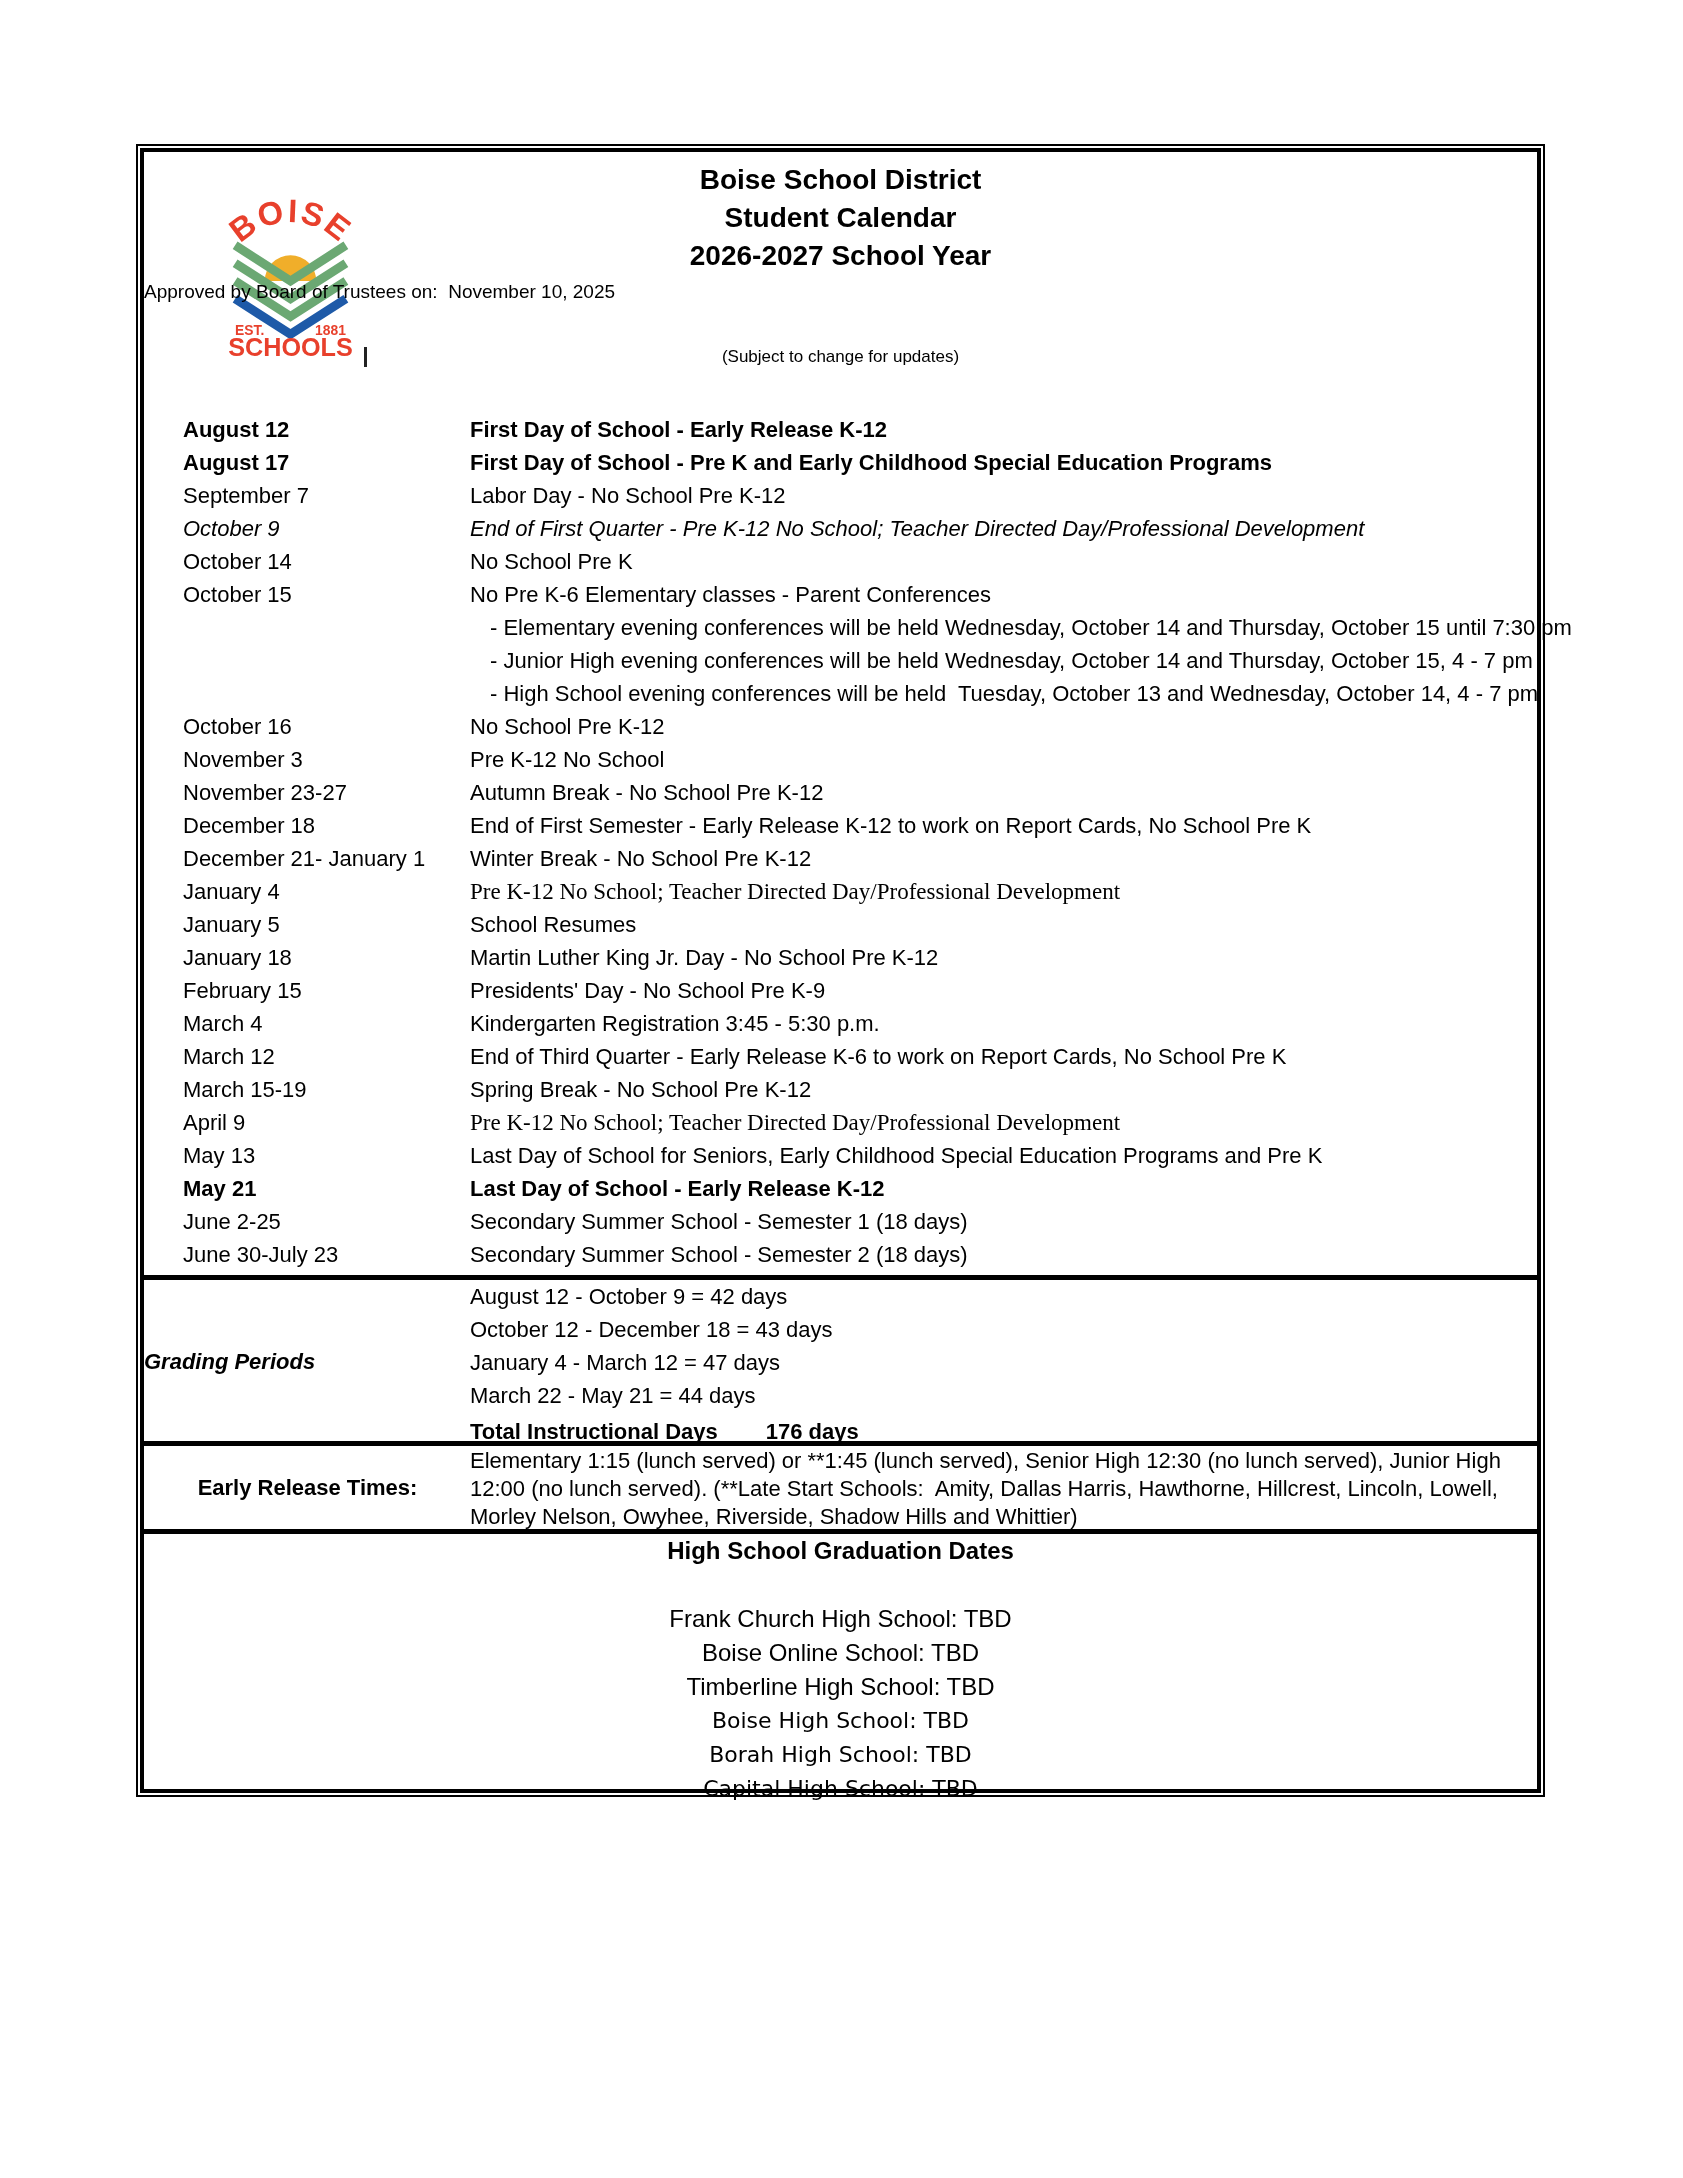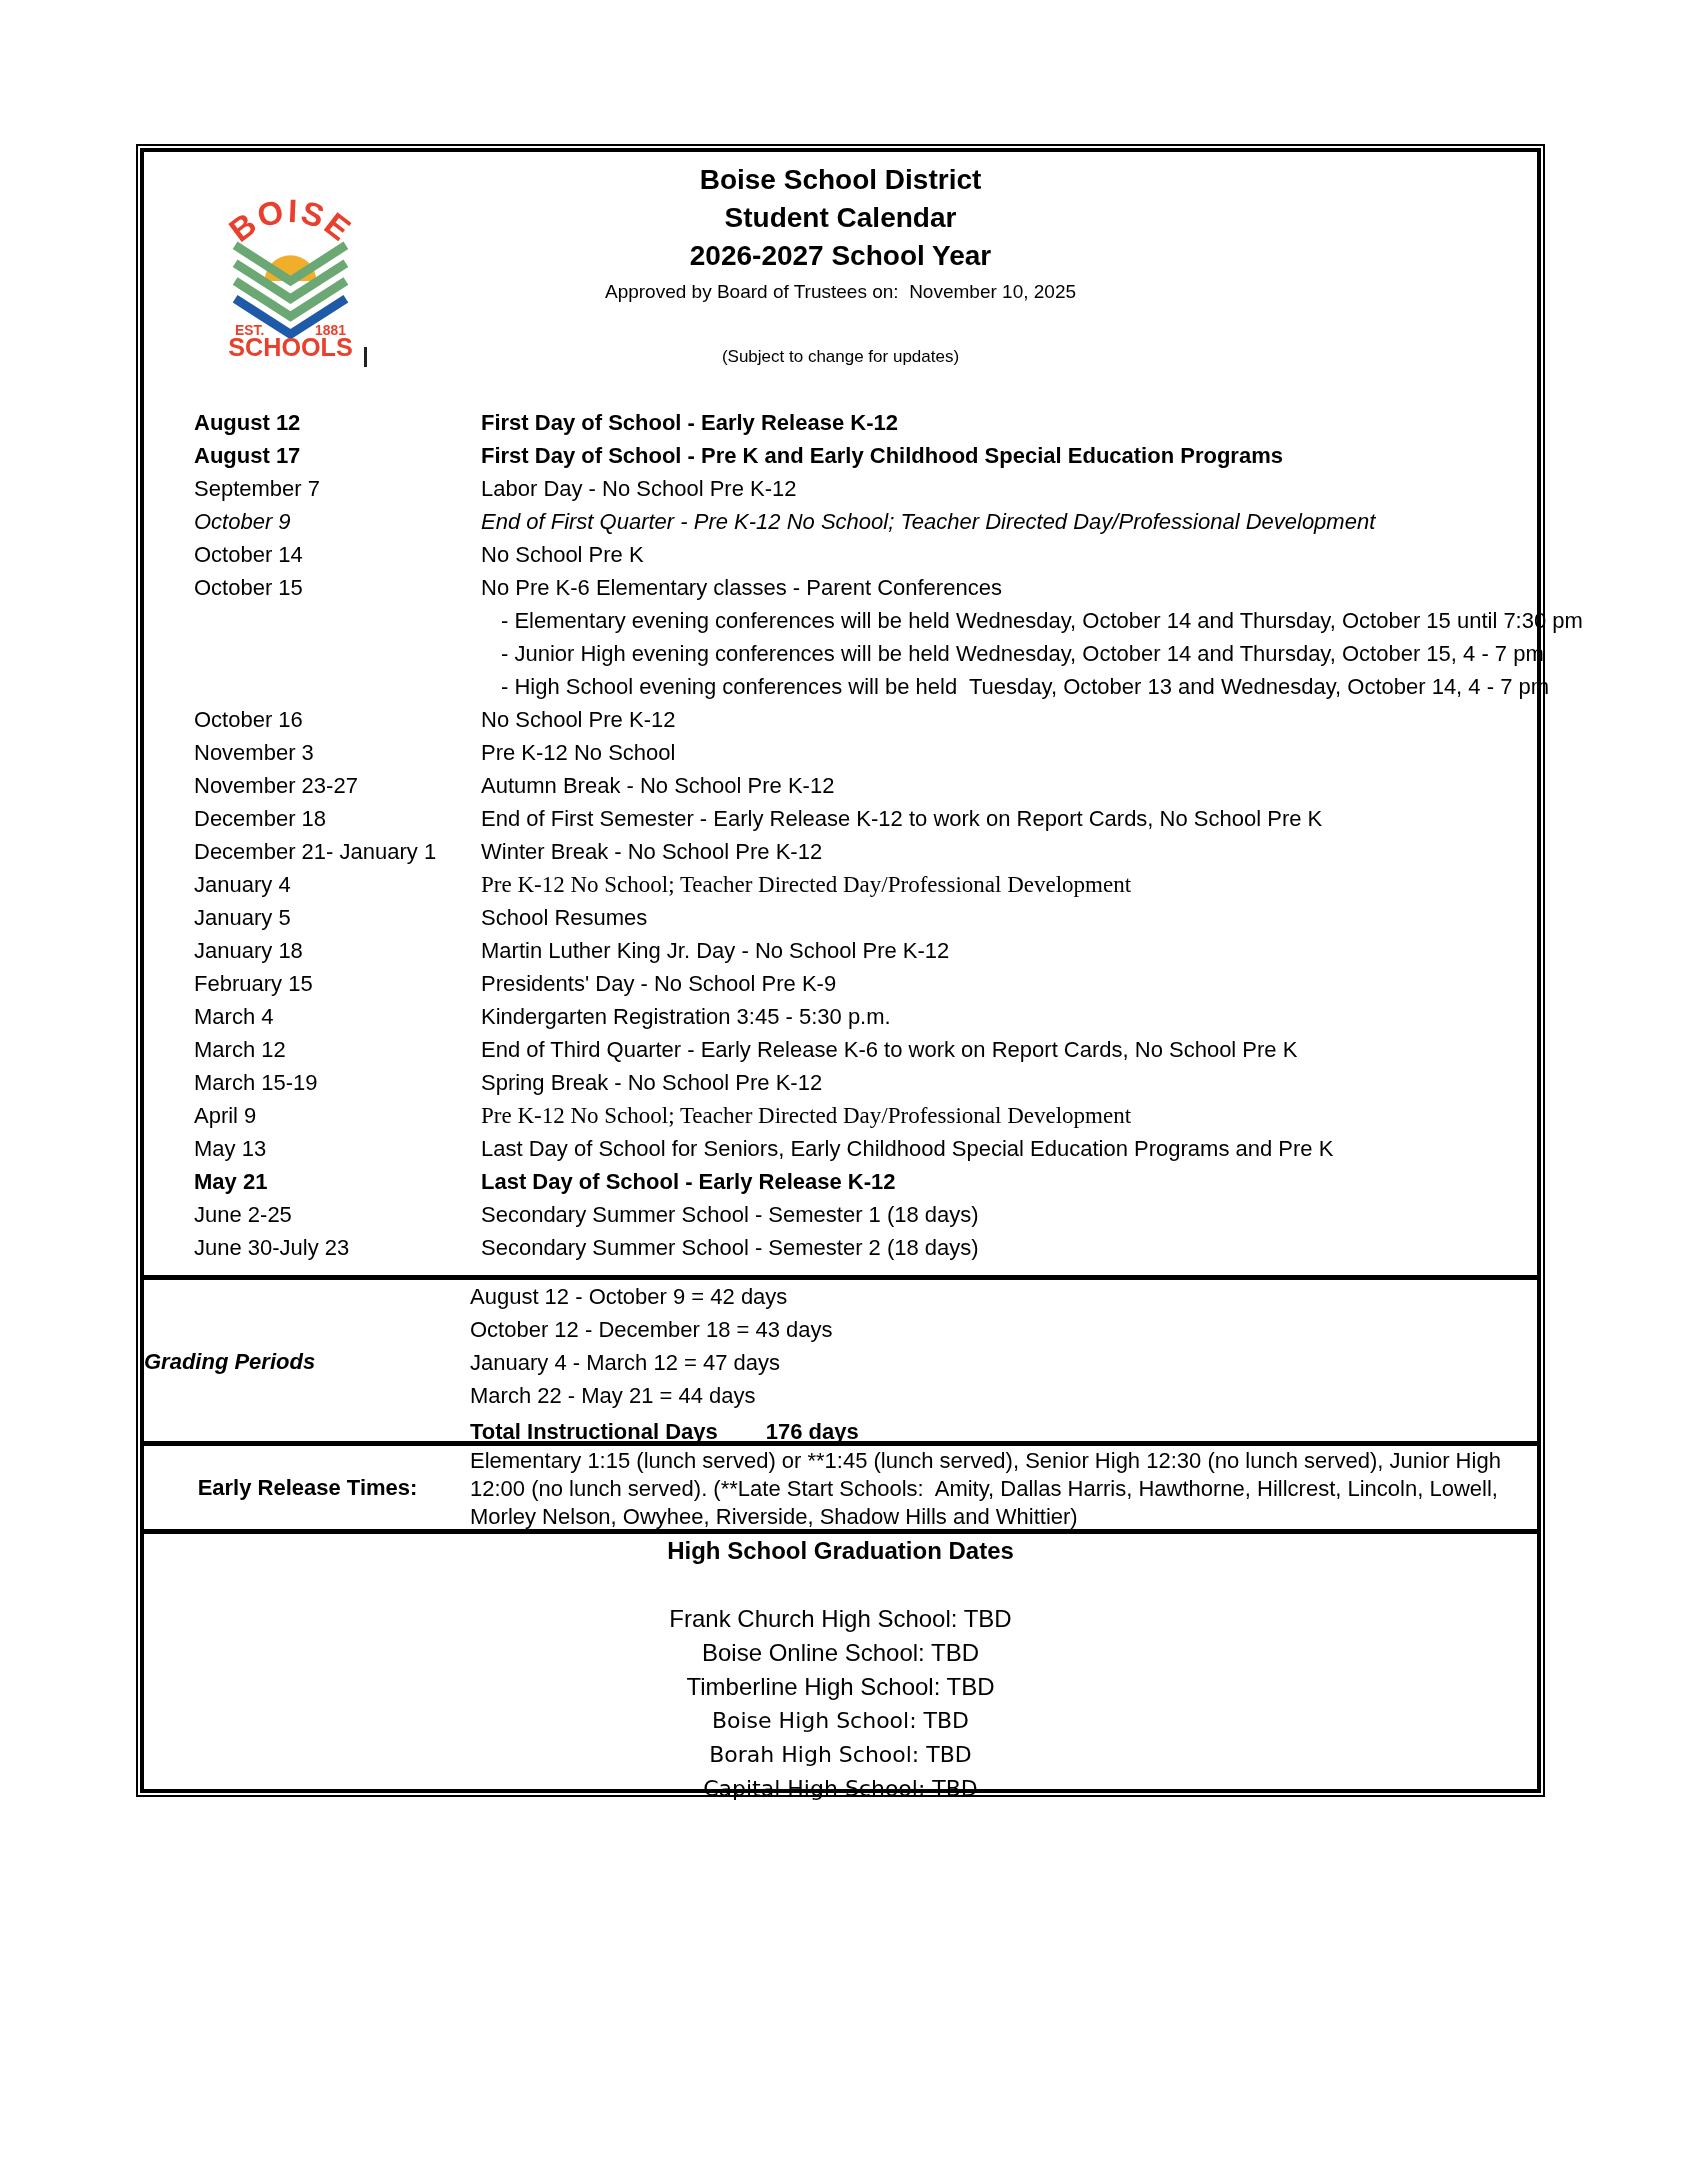--- a/index.html
+++ b/index.html
@@ -11,32 +11,32 @@
   .abs { position:absolute; }
 
   
   .frame { position:absolute; left:136px; top:144px; width:1409px; height:1653px;
            border:2px solid #000; box-sizing:border-box; }
   .frame-inner { position:absolute; inset:2px; border:4px solid #000; }
 
   
   .title-block { left:144px; top:161px; width:1393px; text-align:center; }
   .title-line { font-size:28px; font-weight:bold; line-height:38px; white-space:pre; }
-  .approved   { left:144px; top:281px; width:1393px; text-align:center;
+  .approved   { left:144px; top:281px; width:1393px; 
                 font-size:19px; white-space:pre; }
   .subject    { left:144px; top:347px; width:1393px; text-align:center;
                 font-size:17px; white-space:pre; }
 
   
   .logo { left:221px; top:186px; width:139px; height:178px; }
   .cursor-bar { left:364px; top:347px; width:3px; height:20px; background:#222; }
 
   
   .events { left:183px; top:410px; width:1346px; }
-  .event-row { display:flex; height:33px; align-items:flex-start; font-size:22px;margin-left:11px; }
+  .event-row { display:flex; height:33px; align-items:flex-end; font-size:22px; }
   .evt-date { width:287px; flex:0 0 287px; white-space:pre; }
   .evt-text { flex:1; white-space:pre; }
   .e-bold .evt-date, .e-bold .evt-text { font-weight:bold; }
   .e-italic .evt-date, .e-italic .evt-text { font-style:italic; }
   .e-serif .evt-text { font-family:"Liberation Serif", serif; font-size:23px; }
   .e-sub .evt-text { padding-left:20px; }
 
   
   .divider { left:144px; width:1393px; height:5px; background:#000; }
 

